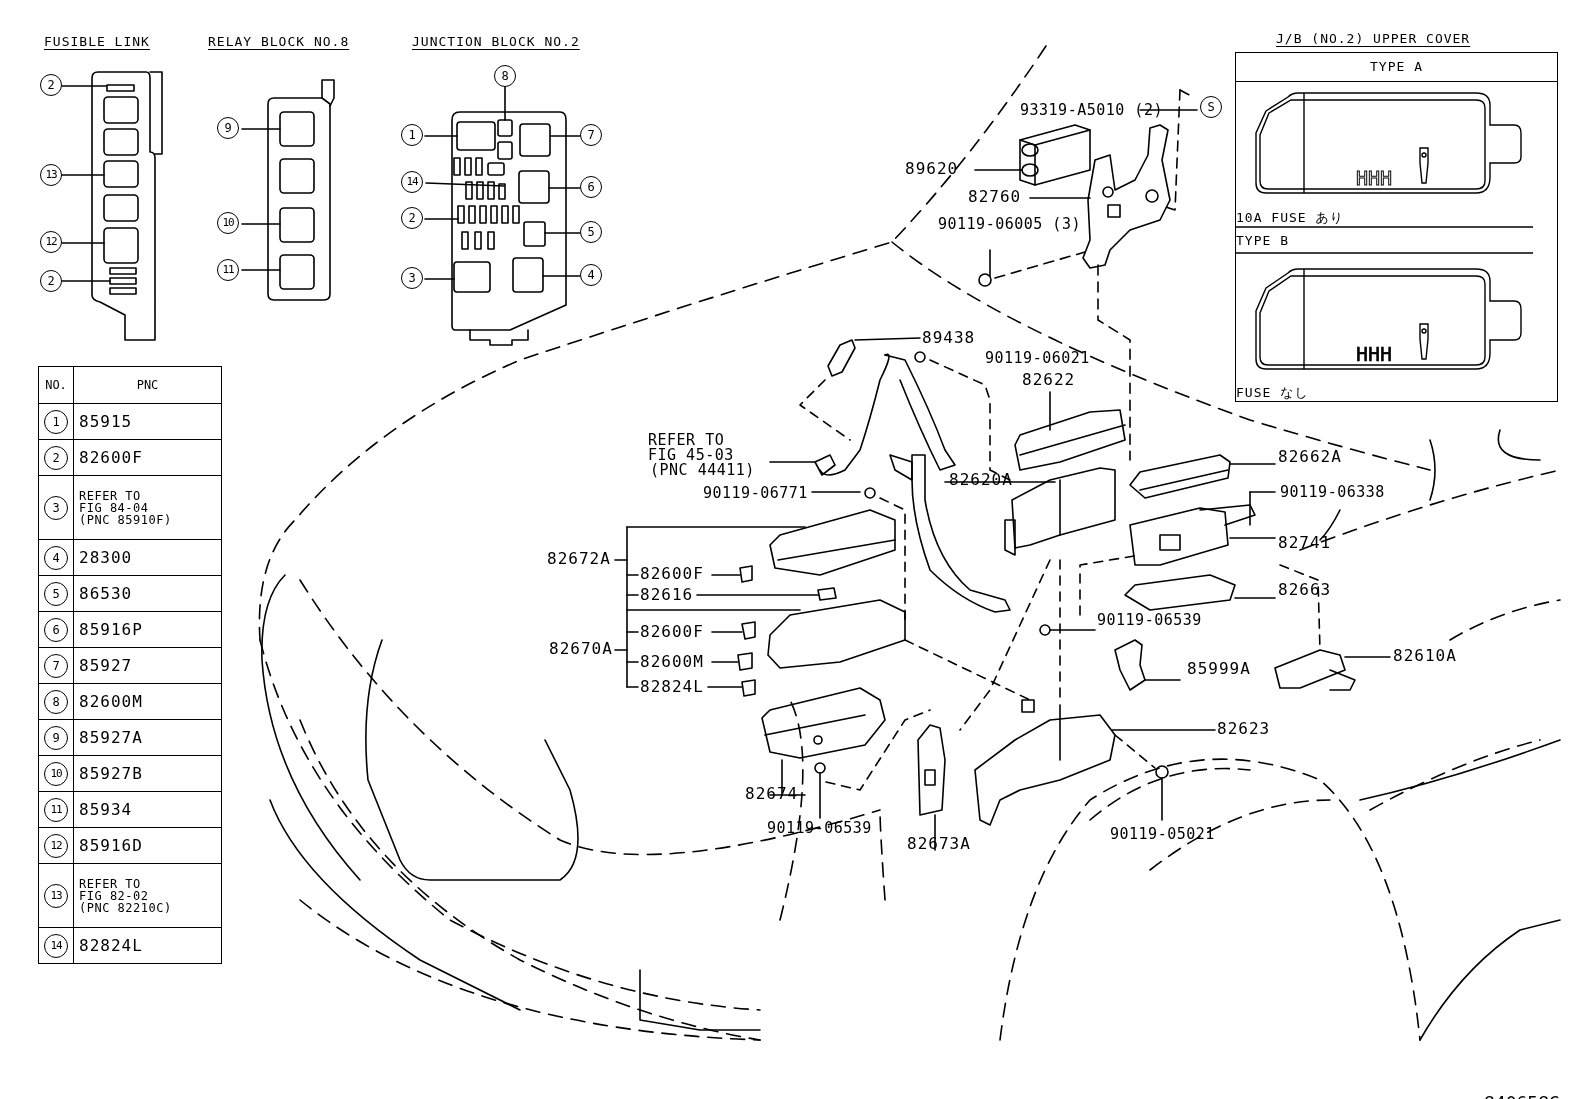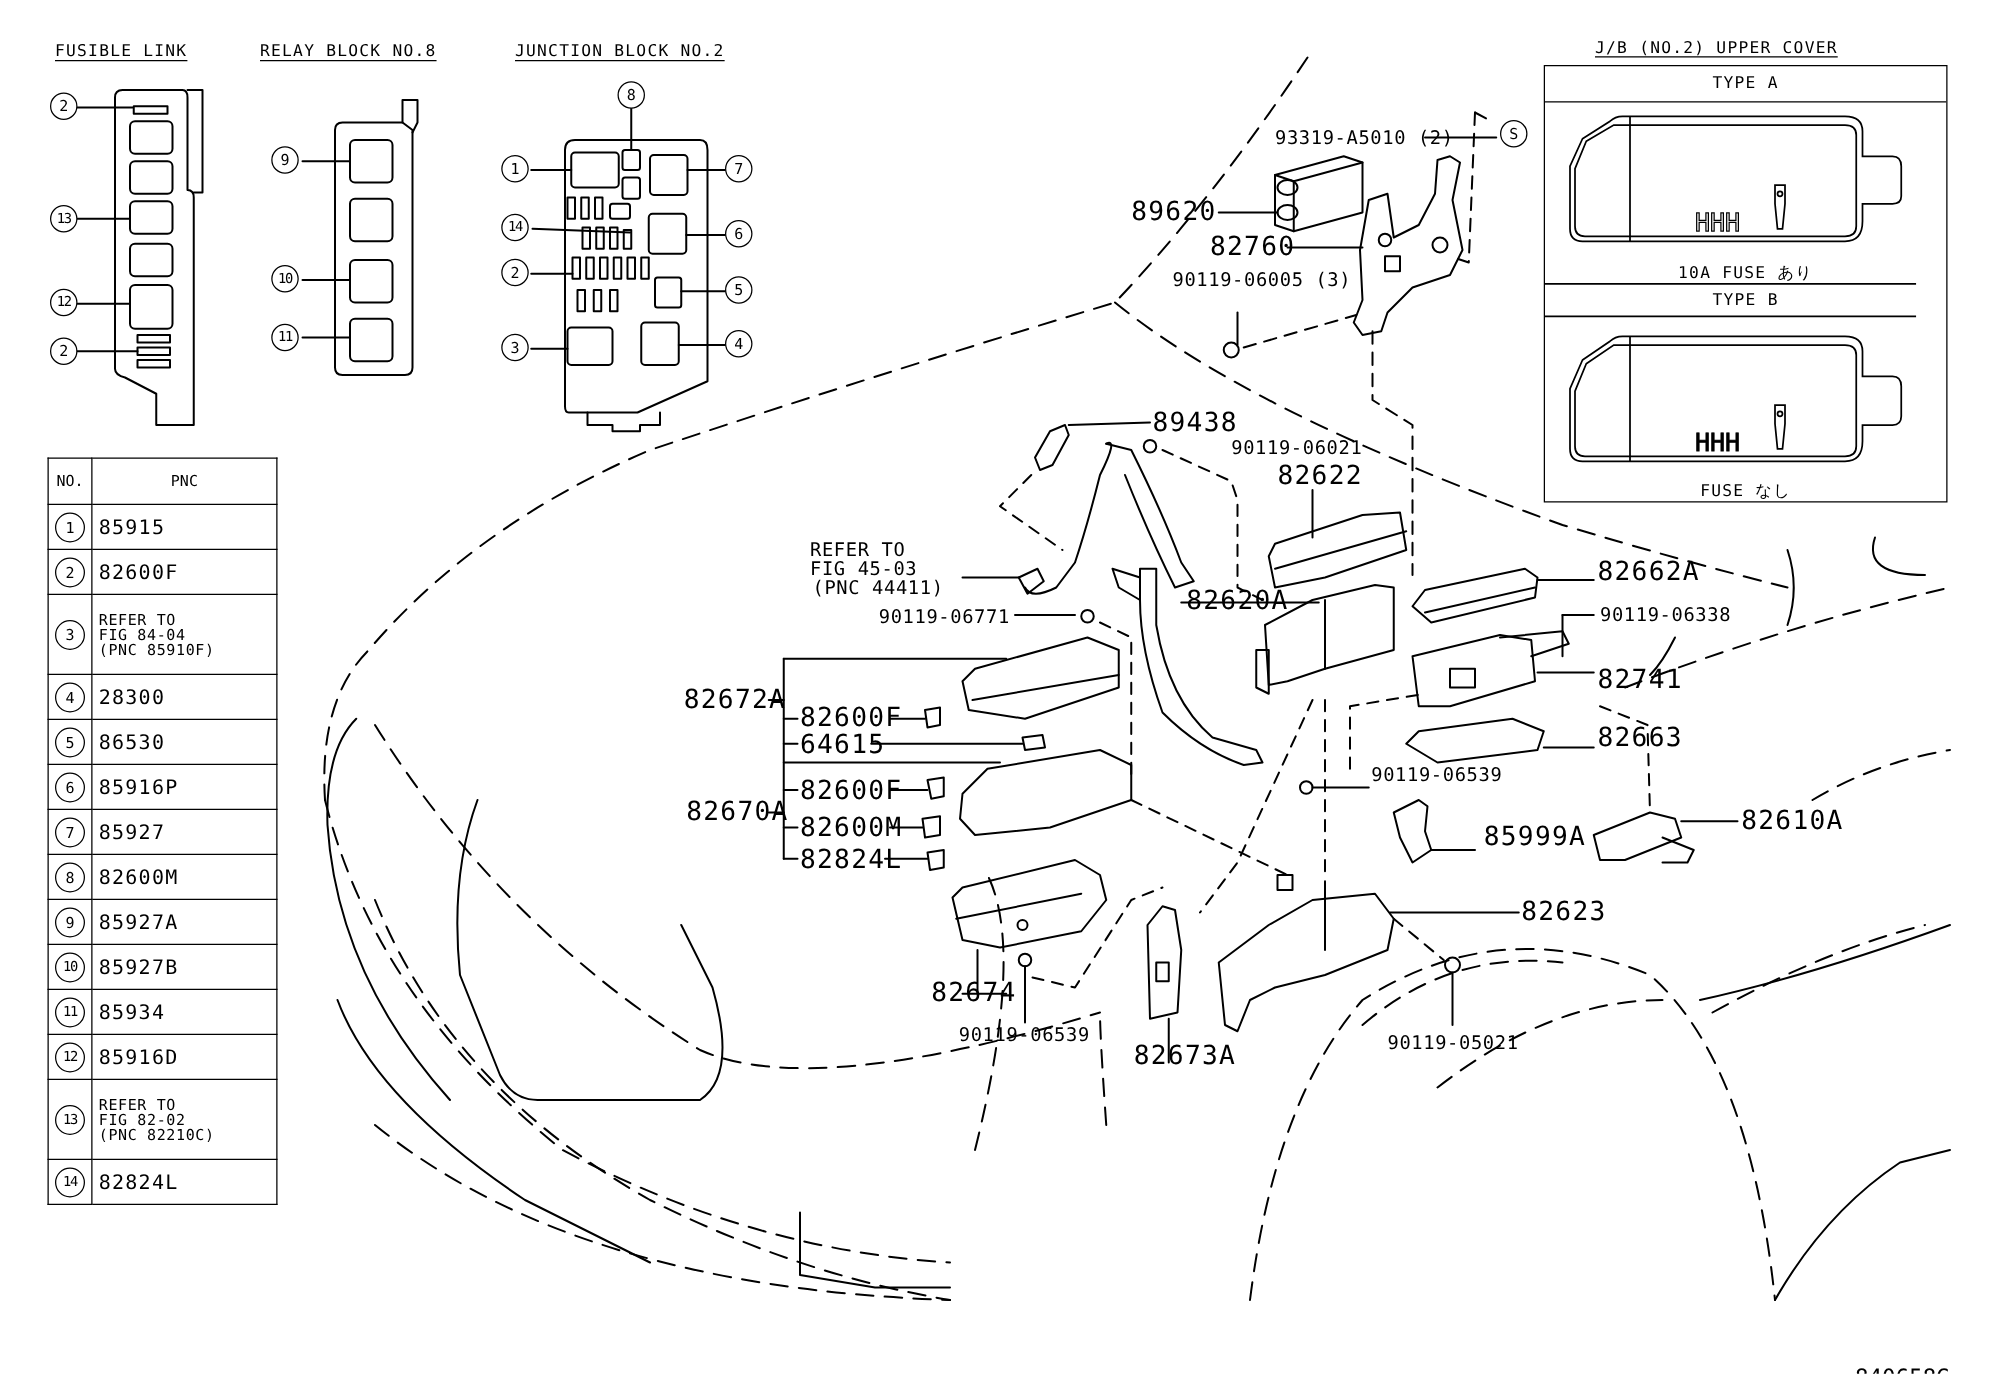--- a/index.html
+++ b/index.html
@@ -1,37 +1,37 @@
 <!DOCTYPE html>
 <html><head>
 <meta charset="utf-8">
 <style>
   html, body { margin: 0; padding: 0; background: #ffffff; }
   body { width: 1592px; height: 1099px; position: relative; overflow: hidden; font-family: "DejaVu Sans Mono", "Liberation Mono", monospace; color: #000; }
   #canvas { position: absolute; left: 0; top: 0; width: 1592px; height: 1099px; border-radius: 32px; }
   .lbl { position: absolute; font-size: 15px; line-height: 16px; white-space: nowrap; letter-spacing: 0.5px; }
-  .lbl-lg { font-size: 21px; letter-spacing: 1px; text-align: right; }
+  .lbl-lg { font-size: 16px; letter-spacing: 1px; text-align: right; }
   .hdr { position: absolute; font-size: 13px; text-decoration: underline; text-underline-offset: 3px; letter-spacing: 1px; white-space: nowrap; }
   .circ { position: absolute; width: 20px; height: 20px; border: 1.6px solid #000; border-radius: 50%; font-size: 12px; line-height: 20px; text-align: center; background: #fff; box-sizing: content-box; }
   .circ.sm { font-size: 11px; letter-spacing: -1px; }
   
   #pnc-table { position: absolute; left: 38px; top: 366px; width: 184px; border-collapse: collapse; }
   #pnc-table td, #pnc-table th { border: 1.6px solid #000; padding: 0; font-weight: normal; }
   #pnc-table th { height: 36px; font-size: 12px; }
   #pnc-table td.no { width: 34px; text-align: center; }
   #pnc-table td.pnc { padding-left: 5px; font-size: 16px; letter-spacing: 1px; }
   #pnc-table td.pnc.multi { font-size: 12px; line-height: 12px; letter-spacing: 0.5px; }
   #pnc-table tr { height: 36px; }
   #pnc-table tr.tall { height: 64px; }
   .tcirc { display: inline-block; width: 22px; height: 22px; border: 1.5px solid #000; border-radius: 50%; font-size: 12px; line-height: 22px; text-align: center; }
   .tcirc.sm { font-size: 11px; letter-spacing: -1px; }
   
   #cover-panel { position: absolute; left: 1235px; top: 52px; width: 323px; height: 350px; border: 1.6px solid #000; box-sizing: border-box; }
   .cover-row { position: absolute; left: 0; right: 0; border-bottom: 1.6px solid #000; text-align: center; font-size: 13px; letter-spacing: 1px; }
-  .cover-cap { position: absolute; left: 0; right: 0; text-align: center; font-size: 13px; letter-spacing: 1px; }
+  .cover-cap { position: absolute; left: 0; right: 0; text-align: left; font-size: 13px; letter-spacing: 1px; }
   #figure-id { position: absolute; left: 1484px; top: 1074px; font-size: 18px; letter-spacing: 0px; margin-top: 18px; }
 </style>
 </head>
 <body>
 
 <div id="canvas">
 
   <svg width="1592" height="1099" viewBox="0 0 1592 1099" style="position:absolute;left:0;top:0">
     <g fill="none" stroke="#000" stroke-width="1.6" stroke-linejoin="round" stroke-linecap="round">
 
@@ -426,21 +426,21 @@
   <div class="lbl" style="left:648px;top:432px">REFER TO</div>
   <div class="lbl" style="left:648px;top:447px">FIG 45-03</div>
   <div class="lbl" style="left:650px;top:462px">(PNC 44411)</div>
   <div class="lbl lbl-lg" style="left:1278px;top:449px">82662A</div>
   <div class="lbl" style="left:703px;top:485px">90119-06771</div>
   <div class="lbl lbl-lg" style="left:949px;top:472px">82620A</div>
   <div class="lbl" style="left:1280px;top:484px">90119-06338</div>
   <div class="lbl lbl-lg" style="left:1278px;top:535px">82741</div>
   <div class="lbl lbl-lg" style="left:547px;top:551px">82672A</div>
   <div class="lbl lbl-lg" style="left:640px;top:566px">82600F</div>
-  <div class="lbl lbl-lg" style="left:640px;top:587px">64615</div>
+  <div class="lbl lbl-lg" style="left:640px;top:587px">82616</div>
   <div class="lbl lbl-lg" style="left:1278px;top:582px">82663</div>
   <div class="lbl" style="left:1097px;top:612px">90119-06539</div>
   <div class="lbl lbl-lg" style="left:549px;top:641px">82670A</div>
   <div class="lbl lbl-lg" style="left:640px;top:624px">82600F</div>
   <div class="lbl lbl-lg" style="left:640px;top:654px">82600M</div>
   <div class="lbl lbl-lg" style="left:640px;top:679px">82824L</div>
   <div class="lbl lbl-lg" style="left:1187px;top:661px">85999A</div>
   <div class="lbl lbl-lg" style="left:1393px;top:648px">82610A</div>
   <div class="lbl lbl-lg" style="left:1217px;top:721px">82623</div>
   <div class="lbl lbl-lg" style="left:745px;top:786px">82674</div>

